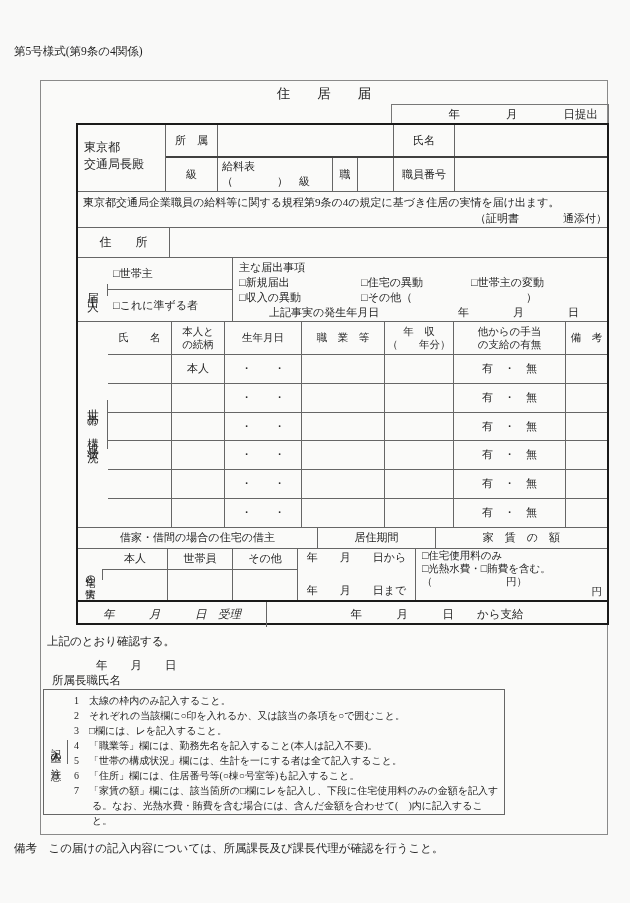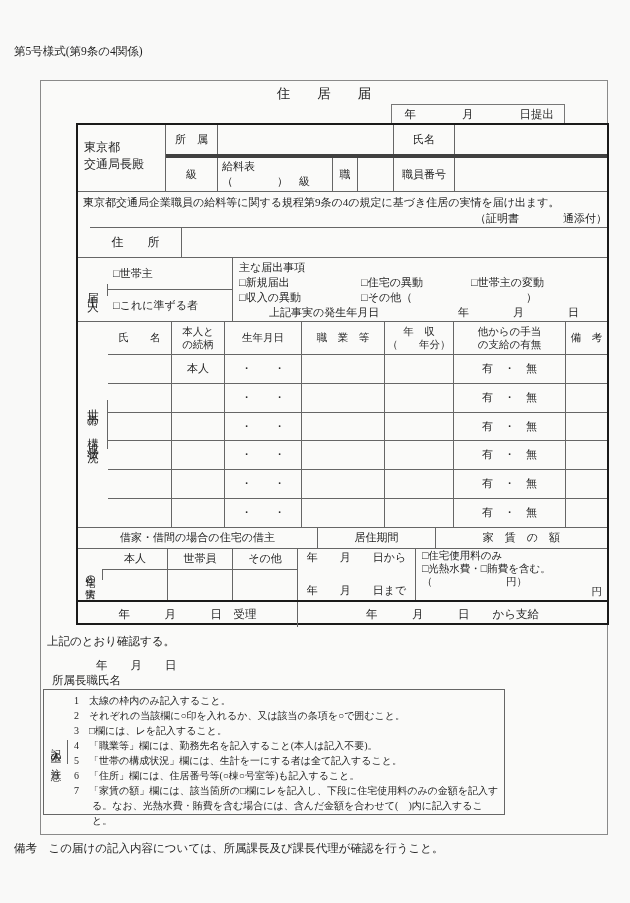--- a/index.html
+++ b/index.html
@@ -12,47 +12,47 @@
   .abs{position:absolute;box-sizing:border-box;}
   *{box-sizing:border-box;}
   .pre{white-space:pre-line;}
   .ctr{display:flex;align-items:center;justify-content:center;text-align:center;}
   .vtext{writing-mode:vertical-rl;text-orientation:upright;display:flex;align-items:center;justify-content:center;margin:auto;}
 
   
   #form-number{left:14px;top:44px;font-size:11.5px;}
   #outer-box{left:40px;top:80px;width:568px;height:755px;border:1px solid #8a8a8a;background:#fafaf9;}
   #form-title{left:0;top:4px;width:100%;text-align:center;font-size:13.5px;}
-  #submit-box{left:350px;top:23px;width:174px;height:19px;border:1px solid #777;border-bottom:none;
+  #submit-box{left:350px;top:23px;width:218px;height:19px;border:1px solid #777;border-bottom:none;
     display:flex;align-items:center;justify-content:flex-end;padding-right:10px;font-size:11.5px;}
   #remarks-line{left:14px;top:841px;font-size:11.5px;}
 
   
   #main-box{left:35px;top:42px;width:533px;height:502px;border:2px solid #1a1a1a;}
   
   #addressee{left:0;top:0;width:88px;height:66px;border-right:1px solid #666;padding:14px 0 0 6px;font-size:12px;line-height:1.45;}
-  #row1{left:88px;top:0;right:0;height:33px;display:flex;border-bottom:4px solid #404040;}
+  #row1{left:88px;top:0;right:0;height:33px;display:flex;border-bottom:2px solid #404040;}
   #row2{left:88px;top:33px;right:0;height:33px;display:flex;}
   .cell{border-right:1px solid #666;height:100%;}
   .cell.last{border-right:none;}
   #affiliation-label{width:52px;}
   #affiliation-input{width:176px;}
   #name-label{width:61px;}
   #name-input{flex:1;border-right:none;}
   #grade-label{width:52px;}
   #salary-table{width:115px;padding:1px 4px;font-size:11px;line-height:1.35;}
   #position-label{width:25px;}
   #position-input{width:36px;}
   #employee-no-label{width:61px;font-size:11px;}
   #employee-no-input{flex:1;border-right:none;}
 
   #declaration-row{left:0;top:66px;right:0;height:36px;border-top:1px solid #666;padding:3px 0 0 5px;font-size:11px;}
   #certificate-note{padding-left:308px;margin-top:1px;text-align:right;}
 
-  #address-row{left:12px;top:102px;right:0;height:30px;border-top:1px solid #666;display:flex;}
+  #address-row{left:0;top:102px;right:0;height:30px;border-top:1px solid #666;display:flex;}
   #address-label{width:92px;font-size:12px;}
   #address-input{flex:1;border-right:none;}
 
   
   #applicant-row{left:0;top:132px;right:0;height:64px;border-top:1px solid #666;display:flex;}
   #applicant-label{width:30px;border-right:1px solid #666;font-size:11.5px;letter-spacing:4px;}
   #applicant-checks{width:125px;border-right:1px solid #666;display:flex;flex-direction:column;}
   .app-check{flex:1;display:flex;align-items:center;padding-left:5px;}
   .app-check.first{border-bottom:1px solid #666;}
   #matters{flex:1;position:relative;font-size:11px;}
@@ -82,21 +82,21 @@
   .lender-cell{width:65px;border-right:1px solid #666;display:flex;align-items:center;justify-content:center;font-size:11px;}
   #lender-blanks{flex:1;display:flex;}
   .lender-blank{width:65px;border-right:1px solid #666;}
   #period-cell{width:118px;font-size:11px;display:flex;flex-direction:column;justify-content:center;
     align-items:center;line-height:1.6;border-right:1px solid #666;gap:16px;}
   #rent-cell{flex:1;position:relative;font-size:10.5px;padding:1px 0 0 6px;line-height:1.23;}
   #rent-unit{position:absolute;right:5px;bottom:1px;}
 
   
   #receipt-row{left:0;top:475px;right:0;height:27px;border-top:2px solid #1a1a1a;display:flex;font-size:11.5px;}
-  #receipt-left{width:220px;border-right:1px solid #666;}
+  #receipt-left{width:189px;border-right:1px solid #666;font-style:italic;}
   #receipt-right{flex:1;}
 
   
   #confirm-text{left:6px;top:553px;font-size:11.5px;}
   #confirm-date{left:55px;top:577px;font-size:11.5px;}
   #confirm-signer{left:11px;top:592px;font-size:11.5px;}
 
   #notes-box{left:2px;top:608px;width:462px;height:126px;border:1px solid #666;display:flex;}
   #notes-label{width:24px;border-right:1px solid #666;font-size:10.5px;letter-spacing:2px;}
   #notes-list{flex:1;padding:3px 4px 0 6px;font-size:10px;line-height:15px;}

